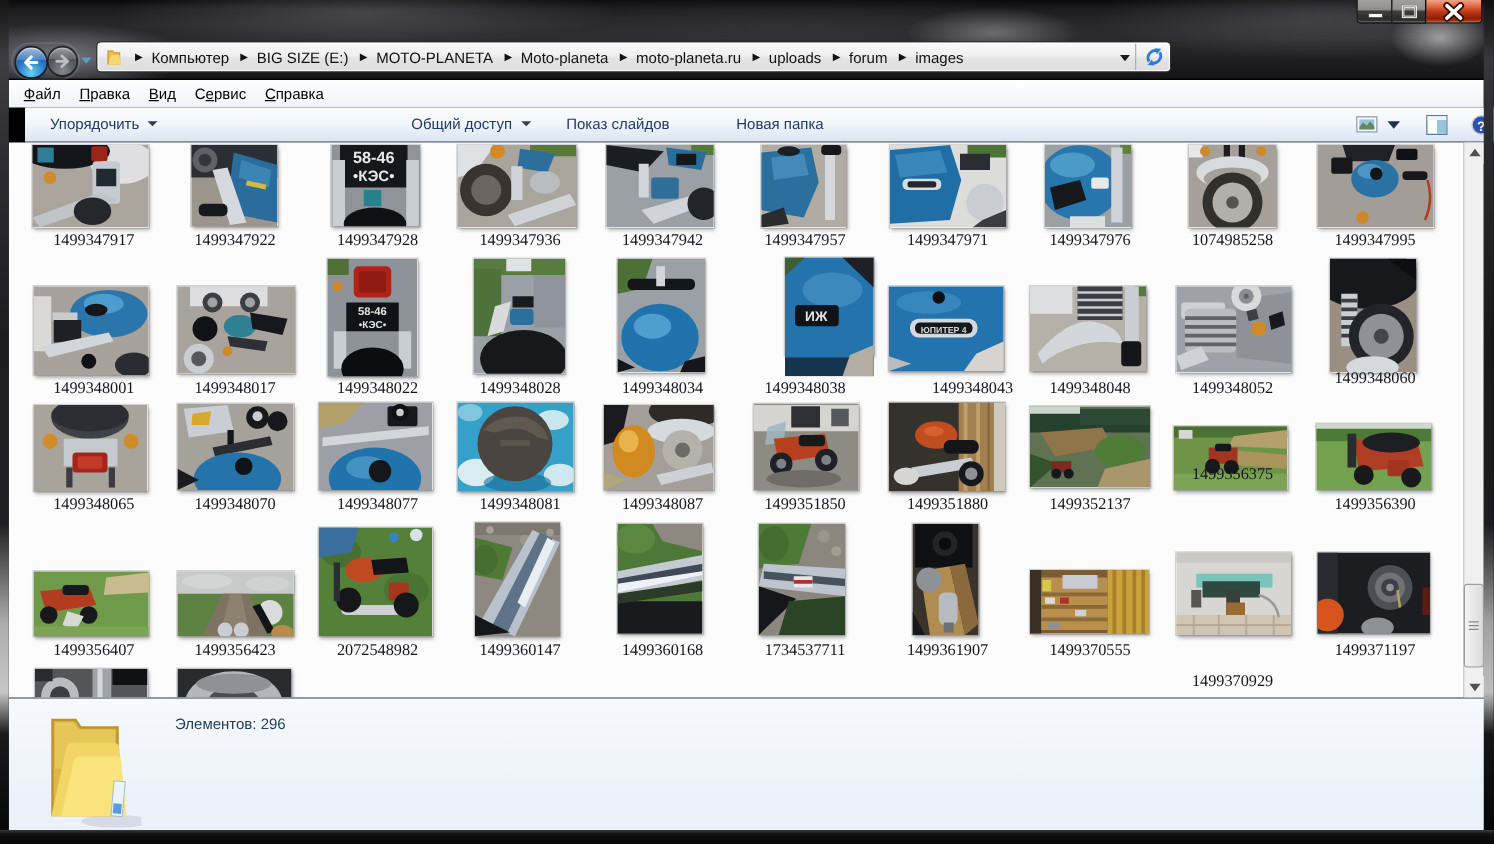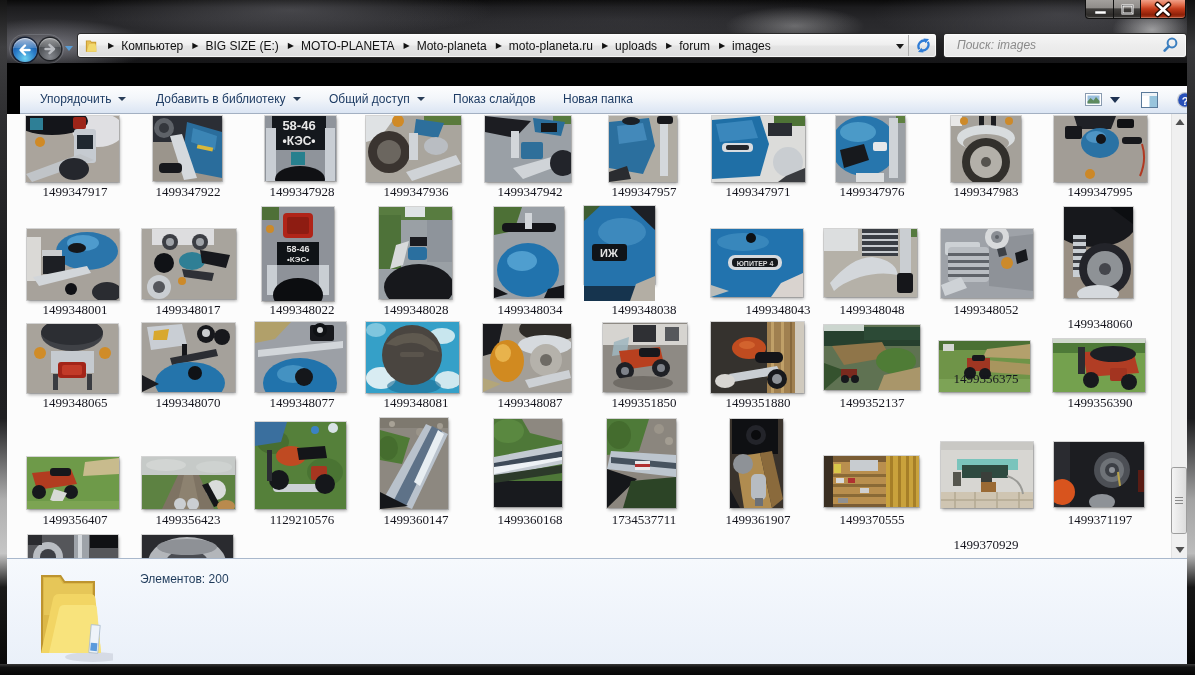--- a/index.html
+++ b/index.html
@@ -168,34 +168,34 @@
   </div>
   <div id="adrop" class="abs" style="left:896px;top:44px;right:auto"></div>
   <div id="refresh" class="abs"><svg width="28" height="21" viewBox="0 0 28 21">
         <g transform="translate(14.5,10.5) rotate(-18)">
           <path d="M-5.2,2.2 a5.8,5.8 0 0 1 9.4,-5.6" stroke="#2f7cd6" stroke-width="2.3" fill="none"></path>
           <polygon points="2.2,-6.6 7.2,-4.4 2.6,-1.4" fill="#2f7cd6"></polygon>
           <path d="M5.2,-2.2 a5.8,5.8 0 0 1 -9.4,5.6" stroke="#2f7cd6" stroke-width="2.3" fill="none"></path>
           <polygon points="-2.2,6.6 -7.2,4.4 -2.6,1.4" fill="#2f7cd6"></polygon>
         </g>
       </svg></div>
-  <div id="search" class="abs">Поиск: images
-    <svg width="16" height="16" style="position:absolute;right:8px;top:3px">
-        <circle cx="10" cy="6" r="4.4" fill="none" stroke="#3a7ebf" stroke-width="2"></circle>
-        <path d="M6.8,9.4 L2.6,13.6" stroke="#3a7ebf" stroke-width="2.6" stroke-linecap="round"></path>
-      </svg>
-  </div>
-
+
+  <div id="menu" class="abs">
+      <span style="margin-left:12px"><u>Ф</u>айл</span>
+      <span><u>П</u>равка</span>
+      <span><u>В</u>ид</span>
+      <span>С<u>е</u>рвис</span>
+      <span><u>С</u>правка</span>
+    </div>
 
   <div id="tool" class="abs">
     <span class="ti" style="left:20px">Упорядочить<span class="tdrop"></span></span>
-    <span class="ti" style="left:136px">Добавить в библиотеку<span class="tdrop"></span></span>
     <span class="ti" style="left:309px">Общий доступ<span class="tdrop"></span></span>
     <span class="ti" style="left:433px">Показ слайдов</span>
-    <span class="ti" style="left:543px">Новая папка</span>
+    <span class="ti" style="left:569px">Новая папка</span>
     <svg width="135" height="28" style="position:absolute;left:1052px;top:0">
       <rect x="13.5" y="7.5" width="16" height="12" fill="#fff" stroke="#8a9bb0"></rect>
       <rect x="15.5" y="9.5" width="12" height="8" fill="#9cc0de"></rect>
       <path d="M15.5,15.5 l3,-3.5 3,2.5 2.5,-3.5 3.5,4 v2.5 h-12 z" fill="#5e8a5e"></path>
       <polygon points="38,11 48,11 43,17 " fill="#1e3252"></polygon>
       <rect x="69.5" y="6.5" width="16" height="15" fill="#fff" stroke="#5a7a9a"></rect>
       <rect x="77.5" y="7" width="7.5" height="14" fill="#98c4dc"></rect>
       <rect x="70" y="7" width="15" height="3" fill="#f0f4f8"></rect>
       <circle cx="113" cy="14" r="8" fill="#c8cdd4"></circle>
       <circle cx="113" cy="14" r="6.8" fill="#2850b8"></circle>
@@ -399,21 +399,21 @@
         <rect width="70" height="91" fill="#9aa0a6"></rect>
 <polygon points="0,0 28,0 20,24 0,28" fill="#4d7036"></polygon>
 <rect x="8" y="16" width="54" height="9" rx="4" fill="#141519"></rect>
 <rect x="31" y="6" width="7" height="16" fill="#d2d6da"></rect>
 <ellipse cx="34" cy="63" rx="31" ry="27" fill="#2173ad"></ellipse>
 <ellipse cx="28" cy="54" rx="15" ry="10" fill="#4f9ecf"></ellipse>
 <polygon points="0,80 14,87 0,91" fill="#15161a"></polygon>
 <polygon points="54,82 70,78 70,91 50,91" fill="#15161a"></polygon>
       </svg>
     </div>
-<div class="th" style="left:584px;top:206px;width:71px;height:78px">
+<div class="th" style="left:628px;top:206px;width:71px;height:78px">
       <svg width="71" height="95" viewBox="0 0 71 95">
         <rect width="71" height="95" fill="#2573ac"></rect>
 <ellipse cx="38" cy="26" rx="24" ry="14" fill="#4f97c8" opacity="0.6"></ellipse>
 <polygon points="0,0 16,0 0,15" fill="#3f5e33"></polygon>
 <polygon points="46,0 71,0 71,24" fill="#1d2026"></polygon>
 <rect x="8" y="38" width="35" height="17" rx="3" fill="#101419"></rect>
 <text x="25" y="51" font-family="Liberation Sans" font-size="11" font-weight="bold" fill="#e4e4e4" text-anchor="middle">ИЖ</text>
 <rect x="0" y="80" width="71" height="15" fill="#16344e"></rect>
 <polygon points="52,78 71,70 71,95 46,95" fill="#b3aea4"></polygon>
       </svg>
@@ -795,45 +795,45 @@
       </svg>
     </div>
   <div class="lb" style="left:18px;top:184px">1499347917</div>
 <div class="lb" style="left:131px;top:184px">1499347922</div>
 <div class="lb" style="left:245px;top:184px">1499347928</div>
 <div class="lb" style="left:359px;top:184px">1499347936</div>
 <div class="lb" style="left:473px;top:184px">1499347942</div>
 <div class="lb" style="left:587px;top:184px">1499347957</div>
 <div class="lb" style="left:701px;top:184px">1499347971</div>
 <div class="lb" style="left:815px;top:184px">1499347976</div>
-<div class="lb" style="left:929px;top:184px">1499347983</div>
+<div class="lb" style="left:929px;top:184px">1074985258</div>
 <div class="lb" style="left:1043px;top:184px">1499347995</div>
 <div class="lb" style="left:18px;top:302px">1499348001</div>
 <div class="lb" style="left:131px;top:302px">1499348017</div>
 <div class="lb" style="left:245px;top:302px">1499348022</div>
 <div class="lb" style="left:359px;top:302px">1499348028</div>
 <div class="lb" style="left:473px;top:302px">1499348034</div>
 <div class="lb" style="left:587px;top:302px">1499348038</div>
 <div class="lb" style="left:721px;top:302px">1499348043</div>
 <div class="lb" style="left:815px;top:302px">1499348048</div>
 <div class="lb" style="left:929px;top:302px">1499348052</div>
-<div class="lb" style="left:1043px;top:316px">1499348060</div>
+<div class="lb" style="left:1043px;top:294px">1499348060</div>
 <div class="lb" style="left:18px;top:395px">1499348065</div>
 <div class="lb" style="left:131px;top:395px">1499348070</div>
 <div class="lb" style="left:245px;top:395px">1499348077</div>
 <div class="lb" style="left:359px;top:395px">1499348081</div>
 <div class="lb" style="left:473px;top:395px">1499348087</div>
 <div class="lb" style="left:587px;top:395px">1499351850</div>
 <div class="lb" style="left:701px;top:395px">1499351880</div>
 <div class="lb" style="left:815px;top:395px">1499352137</div>
 <div class="lb" style="left:929px;top:371px">1499356375</div>
 <div class="lb" style="left:1043px;top:395px">1499356390</div>
 <div class="lb" style="left:18px;top:512px">1499356407</div>
 <div class="lb" style="left:131px;top:512px">1499356423</div>
-<div class="lb" style="left:245px;top:512px">1129210576</div>
+<div class="lb" style="left:245px;top:512px">2072548982</div>
 <div class="lb" style="left:359px;top:512px">1499360147</div>
 <div class="lb" style="left:473px;top:512px">1499360168</div>
 <div class="lb" style="left:587px;top:512px">1734537711</div>
 <div class="lb" style="left:701px;top:512px">1499361907</div>
 <div class="lb" style="left:815px;top:512px">1499370555</div>
 <div class="lb" style="left:929px;top:537px">1499370929</div>
 <div class="lb" style="left:1043px;top:512px">1499371197</div>
 
   <div id="sbar" class="abs">
     <div class="sarr" style="top:0"><svg width="16" height="17">
@@ -855,18 +855,18 @@
       <path d="M8,8 L28,8 L32,14 L62,14 L62,86 L8,86 Z" fill="#bd9430"></path>
       <path d="M10,10 L27,10 L31,16 L60,16 L60,84 L10,84 Z" fill="#dcb848"></path>
       <path d="M11,11 L26,11 L30,17 L59,17 L59,48 L11,48 Z" fill="#e6c658"></path>
       <path d="M68,86 L8,86 L20,32 Q21,27 26,27 L57,27 Q62,27 62.5,32 Z" fill="#f2d564"></path>
       <path d="M68,86 L16,86 L26,42 Q27,38 31,38 L60,38 Q64,38 64,42 Z" fill="#f8e47e" opacity="0.9"></path>
       <g transform="rotate(5 62 72)">
           <rect x="57" y="58" width="9" height="28" fill="#eef3f9" stroke="#a8bace" stroke-width="0.8"></rect>
       <rect x="58.2" y="76" width="6.6" height="8" fill="#5a9adc"></rect>
         </g>
     </svg>
-    <div class="cnt">Элементов: 200</div>
+    <div class="cnt">Элементов: 296</div>
   </div>
 
   <div id="bleft" class="abs"></div>
   <div id="bright" class="abs"></div>
   <div id="bbot" class="abs"></div>
 </div>
 </body></html>

